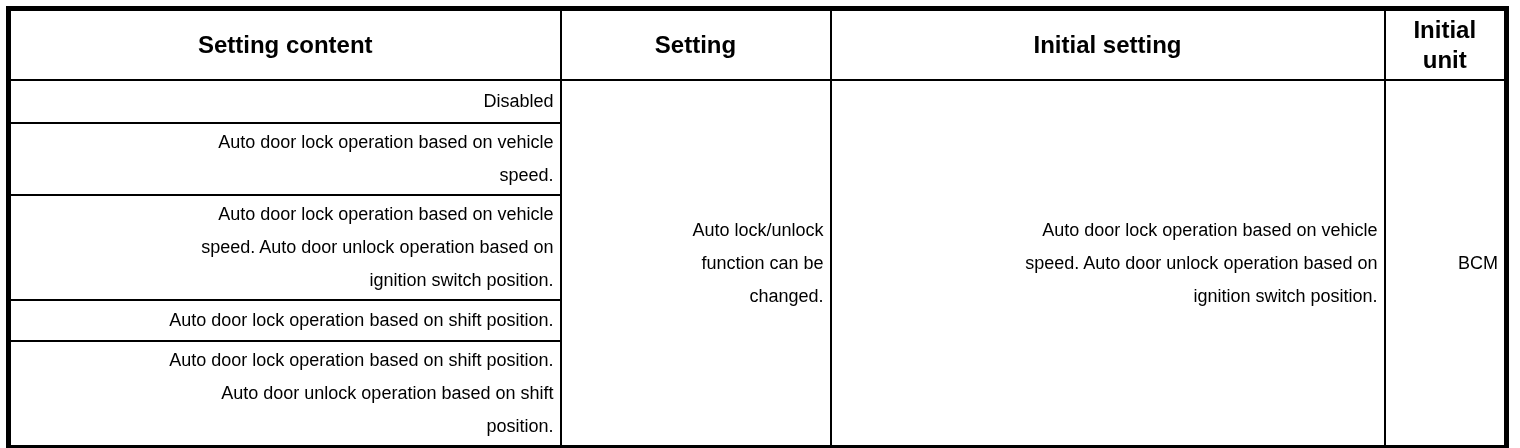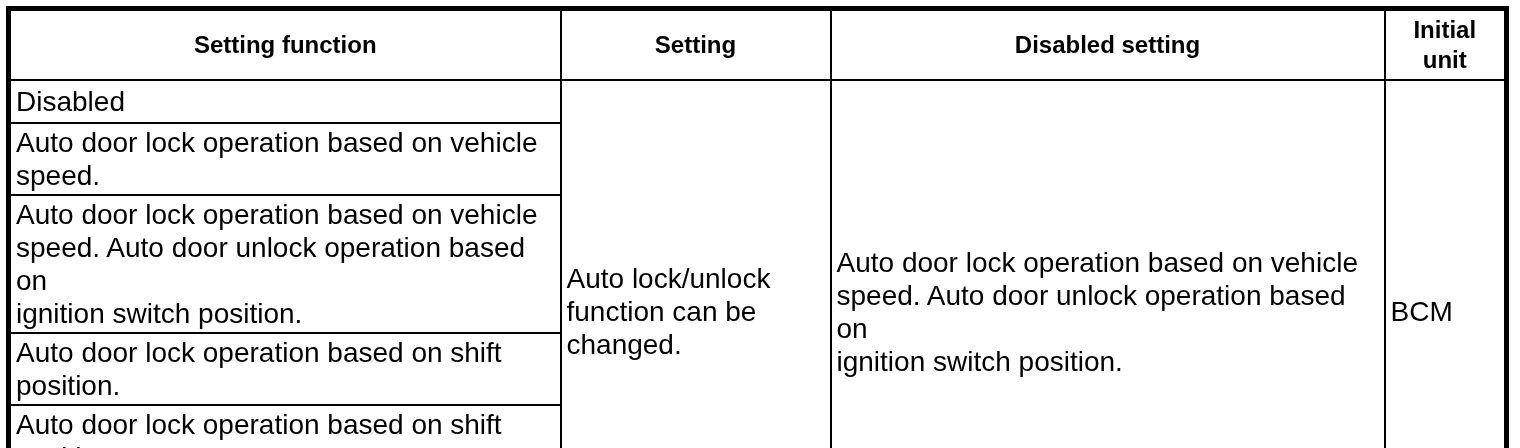--- a/index.html
+++ b/index.html
@@ -34,23 +34,23 @@
   table.settings th {
     font-size: 24px;
     font-weight: bold;
     text-align: center;
     vertical-align: middle;
     line-height: 30px;
     padding: 2px 6px;
     height: 64px;
   }
   table.settings td {
-    font-size: 28px;
+    font-size: 18px;
     font-weight: normal;
-    text-align: left;
+    text-align: right;
     vertical-align: middle;
     line-height: 33px;
     padding: 2px 6px 2px 5px;
     white-space: pre-line;
   }
   tr.r-disabled td.c-setting   { height: 37px; }
   tr.r-vspeed td.c-setting     { height: 65px; }
   tr.r-vspeed-ign td.c-setting { height: 99px; }
   tr.r-shift td.c-setting      { height: 35px; }
   tr.r-shift-both td.c-setting { height: 96px; }
@@ -61,23 +61,23 @@
 <div class="table-wrap">
   <table class="settings">
     <colgroup>
       <col style="width:552px">
       <col style="width:270px">
       <col style="width:554px">
       <col style="width:122px">
     </colgroup>
     <thead>
       <tr>
-        <th>Setting function</th>
+        <th>Setting content</th>
         <th>Setting</th>
-        <th>Disabled setting</th>
+        <th>Initial setting</th>
         <th>Initial unit</th>
       </tr>
     </thead>
     <tbody>
       <tr class="r-disabled">
         <td class="c-setting">Disabled</td>
         <td rowspan="5">Auto lock/unlock
 function can be
 changed.</td>
         <td rowspan="5">Auto door lock operation based on vehicle

